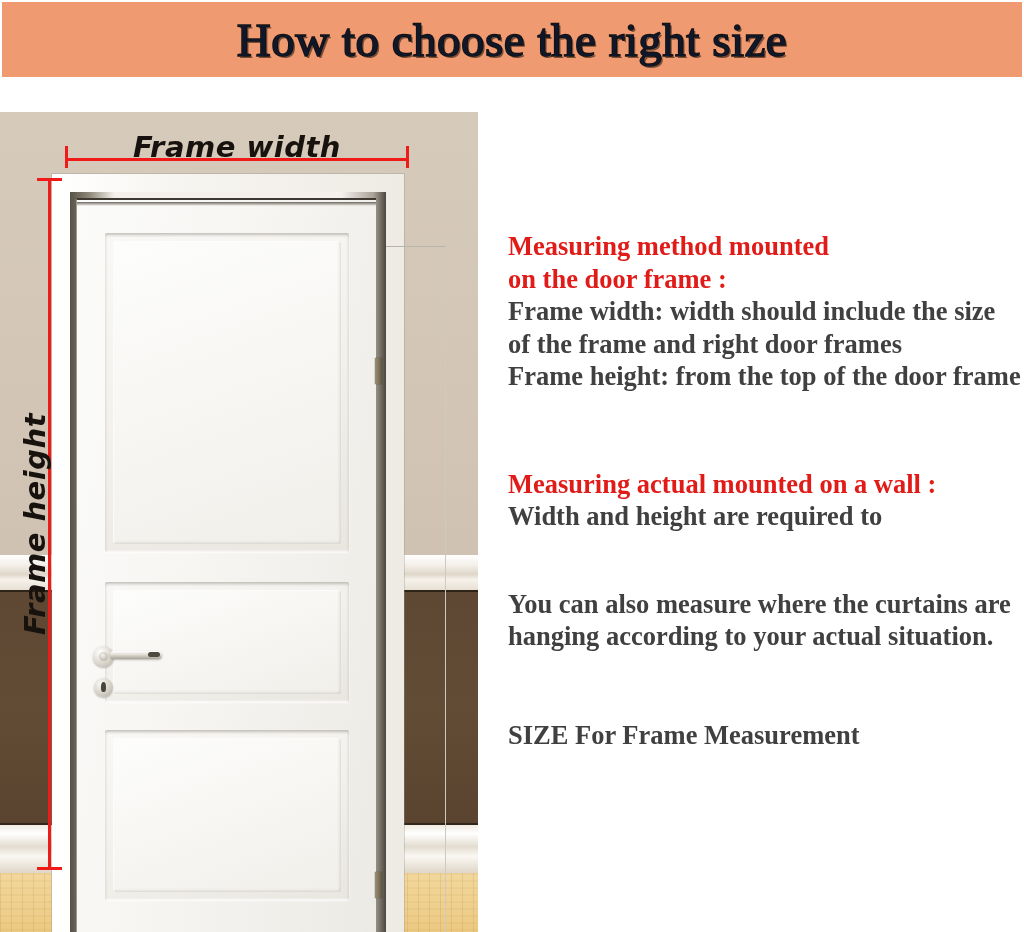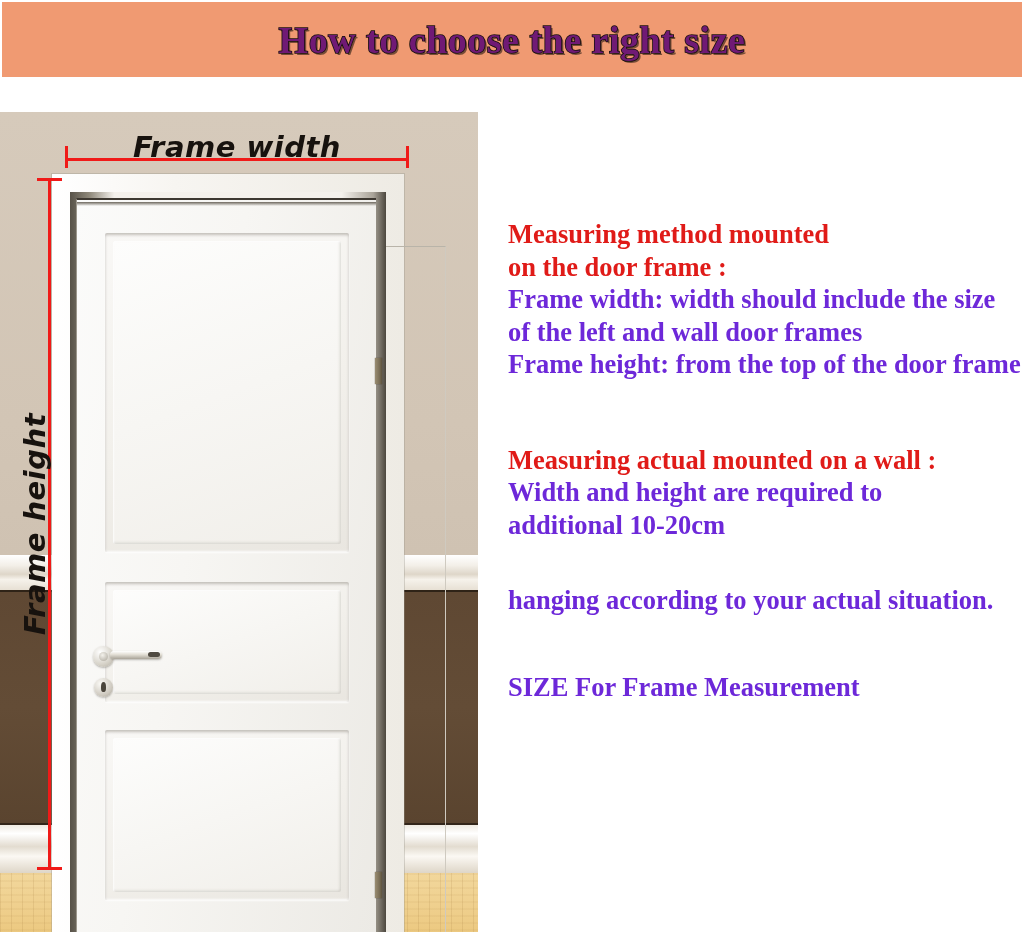--- a/index.html
+++ b/index.html
@@ -20,24 +20,24 @@
     position: absolute;
     left: 2px; top: 2px;
     width: 1020px; height: 75px;
     background: #f09a72;
     display: flex;
     align-items: center;
     justify-content: center;
   }
   #banner-title {
     font-family: "Liberation Serif", serif;
-    font-weight: bold;
-    font-size: 38px;
+    font-weight: normal;
+    font-size: 47px;
     letter-spacing: 0.5px;
-    color: #701a75;
+    color: #0f172a;
     white-space: nowrap;
     -webkit-text-stroke: 1.6px #18110d;
     paint-order: stroke fill;
     text-shadow:
       2px 2px 0 rgba(20,14,10,0.55);
   }
 
   
   #photo {
     position: absolute;
@@ -225,27 +225,27 @@
     transform: rotate(-90deg);
     text-align: center;
   }
 
   
   #text-col {
     position: absolute;
     left: 508px; top: 218px;
     width: 516px;
   }
-  .tblock { margin: 0 0 0 0; }
+  .tblock { margin: 12px 0 0 0; }
   .tline {
     font-family: "Liberation Serif", serif;
     font-weight: bold;
     font-size: 26.5px;
     line-height: 32.5px;
-    color: #6d28d9;
+    color: #404040;
     white-space: nowrap;
   }
   .tline.red { color: #e01b18; }
   .gap-1 { height: 63px; }
   .gap-2 { height: 43px; }
   .gap-3 { height: 54px; }
 </style>
 </head>
 <body>
 
@@ -294,35 +294,35 @@
     <div class="dim-label" id="label-frame-height">Frame height</div>
   </div>
 </div>
 
 <div id="text-col">
 
   <div class="tblock">
     <div class="tline red">Measuring method mounted</div>
     <div class="tline red">on the door frame :</div>
     <div class="tline">Frame width: width should include the size</div>
-    <div class="tline">of the left and wall door frames</div>
+    <div class="tline">of the frame and right door frames</div>
     <div class="tline">Frame height: from the top of the door frame</div>
   </div>
 
   <div class="gap-1"></div>
 
   <div class="tblock">
     <div class="tline red">Measuring actual mounted on a wall :</div>
     <div class="tline">Width and height are required to</div>
-    <div class="tline">additional 10-20cm</div>
   </div>
 
   <div class="gap-2"></div>
 
   <div class="tblock">
+    <div class="tline">You can also measure where the curtains are</div>
     <div class="tline">hanging according to your actual situation.</div>
   </div>
 
   <div class="gap-3"></div>
 
   <div class="tblock">
     <div class="tline">SIZE For Frame Measurement</div>
   </div>
 </div>
 

